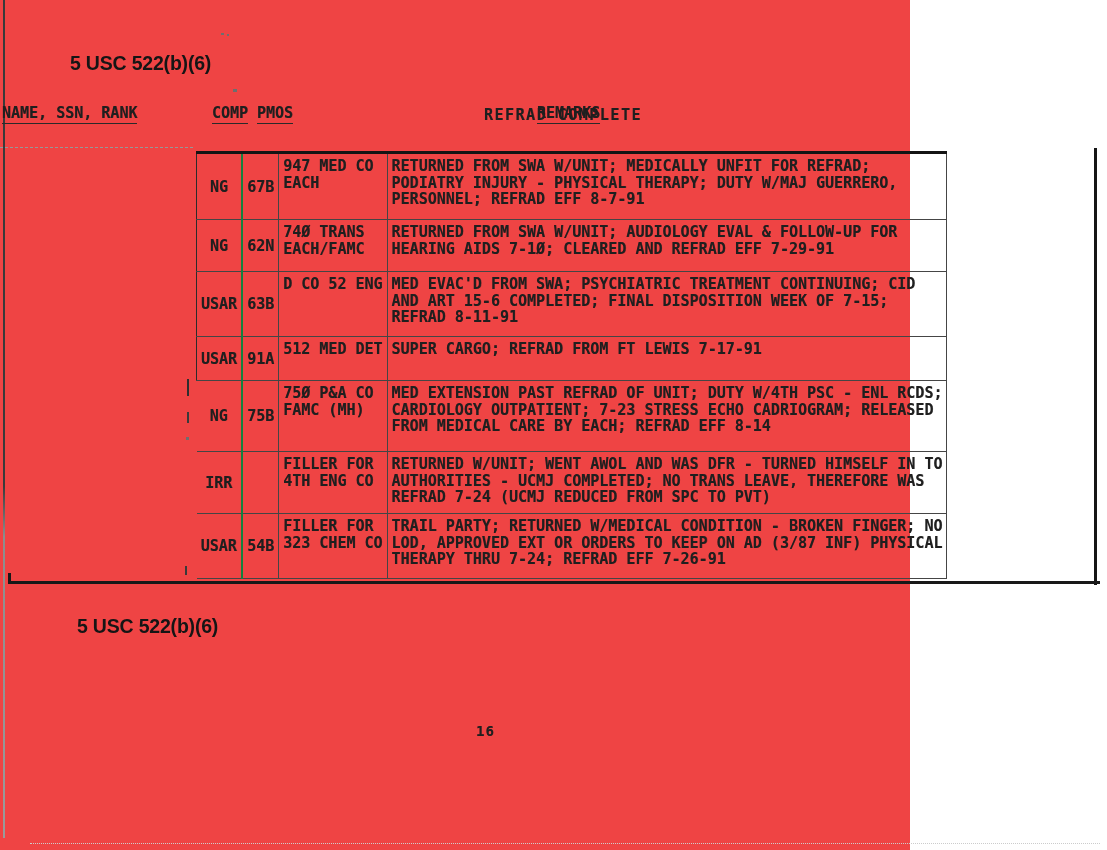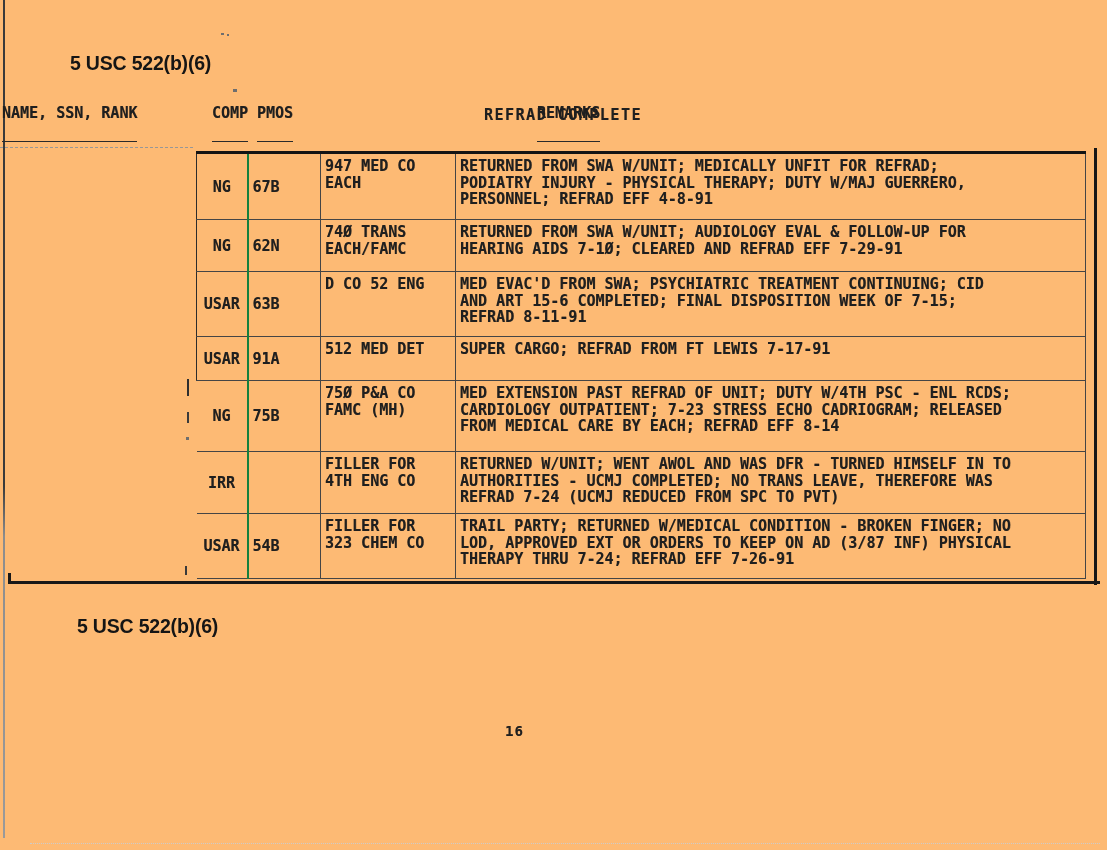--- a/index.html
+++ b/index.html
@@ -1,17 +1,17 @@
 <!DOCTYPE html>
 <html><head>
 <meta charset="utf-8">
 <style>
   html,body{margin:0;padding:0;}
   body{width:1107px;height:850px;background:#ffffff;overflow:hidden;}
-  .page{position:relative;width:1107px;height:850px;background:#fdba74;}
+  .page{position:relative;width:910px;height:850px;background:#ef4444;}
 
   
   .tw{
     font-family:"DejaVu Sans Mono", monospace;
     font-weight:700;
     color:#1f1f1f;
     font-size:15px;
     text-shadow:0.3px 0 0 rgba(25,25,25,0.5);
   }
 
@@ -22,21 +22,21 @@
     font-weight:700;
     font-size:19.5px;
     letter-spacing:-0.2px;
     color:#151515;
   }
 
   .title{position:absolute;left:484px;top:74px;letter-spacing:1.5px;margin-top:32px;}
 
   
   .colhead{position:absolute;top:104px;line-height:18px;white-space:nowrap;}
-  .uline{border-bottom:1.6px solid #2a2a2a;padding-bottom:19px;display:inline-block;}
+  .uline{border-bottom:1.6px solid #2a2a2a;padding-bottom:1px;display:inline-block;}
   .unit-head{position:absolute;left:327px;top:104px;width:128px;text-align:center;line-height:19px;}
 
   
   .left-edge{position:absolute;left:3px;top:0;width:2px;height:838px;
     background:linear-gradient(#3a3a3a 0%,#3a3a3a 58%,#8d8d8d 64%,#9a9a9a 100%);}
   .dash-left{position:absolute;left:0;top:147px;width:193px;border-top:1px dashed #979797;}
   .bottom-speck{position:absolute;left:30px;top:843px;width:1070px;border-top:1px dotted #cccccc;}
   .speck{position:absolute;background:#6e6e6e;}
 
   
@@ -68,21 +68,21 @@
   table.grid tr:nth-child(4){height:44px;}
   table.grid tr:nth-child(5){height:71px;}
   table.grid tr:nth-child(6){height:62px;}
   table.grid tr:nth-child(7){height:65px;}
 
   
   .outer-right{position:absolute;left:1094px;top:148px;width:3px;height:437px;background:#161616;}
   .outer-bottom{position:absolute;left:8px;top:581px;width:1092px;height:3px;background:#181818;}
   .hook{position:absolute;left:8px;top:573px;width:3px;height:11px;background:#181818;}
 
-  .pagenum{position:absolute;left:505px;top:723px;font-size:14px;letter-spacing:1px;}
+  .pagenum{position:absolute;left:476px;top:723px;font-size:14px;letter-spacing:1px;}
 </style>
 </head>
 <body>
 
 <div class="page">
 
   <div class="left-edge"></div>
   <div class="dash-left"></div>
   <div class="bottom-speck"></div>
   <div class="speck" style="left:221px;top:33px;width:3px;height:2px;"></div>
@@ -114,21 +114,21 @@
       <col style="width:630px;">
     </colgroup>
     <tbody>
         <tr>
           <td class="comp tw">NG</td>
           <td class="pmos tw">67B</td>
           <td class="unit tw">947 MED CO
 EACH</td>
           <td class="remarks tw">RETURNED FROM SWA W/UNIT; MEDICALLY UNFIT FOR REFRAD;
 PODIATRY INJURY - PHYSICAL THERAPY; DUTY W/MAJ GUERRERO,
-PERSONNEL; REFRAD EFF 4-8-91</td>
+PERSONNEL; REFRAD EFF 8-7-91</td>
         </tr>
         <tr>
           <td class="comp tw">NG</td>
           <td class="pmos tw">62N</td>
           <td class="unit tw">74Ø TRANS
 EACH/FAMC</td>
           <td class="remarks tw">RETURNED FROM SWA W/UNIT; AUDIOLOGY EVAL &amp; FOLLOW-UP FOR
 HEARING AIDS 7-1Ø; CLEARED AND REFRAD EFF 7-29-91</td>
         </tr>
         <tr>

